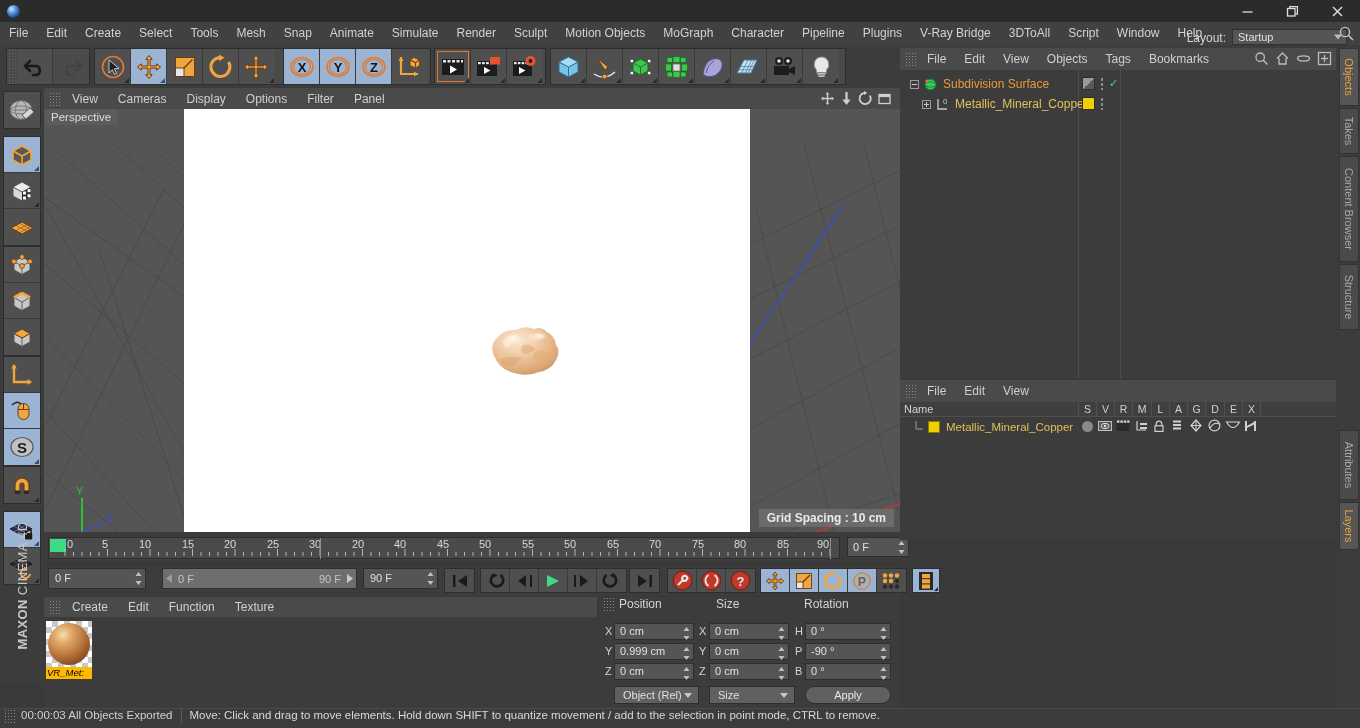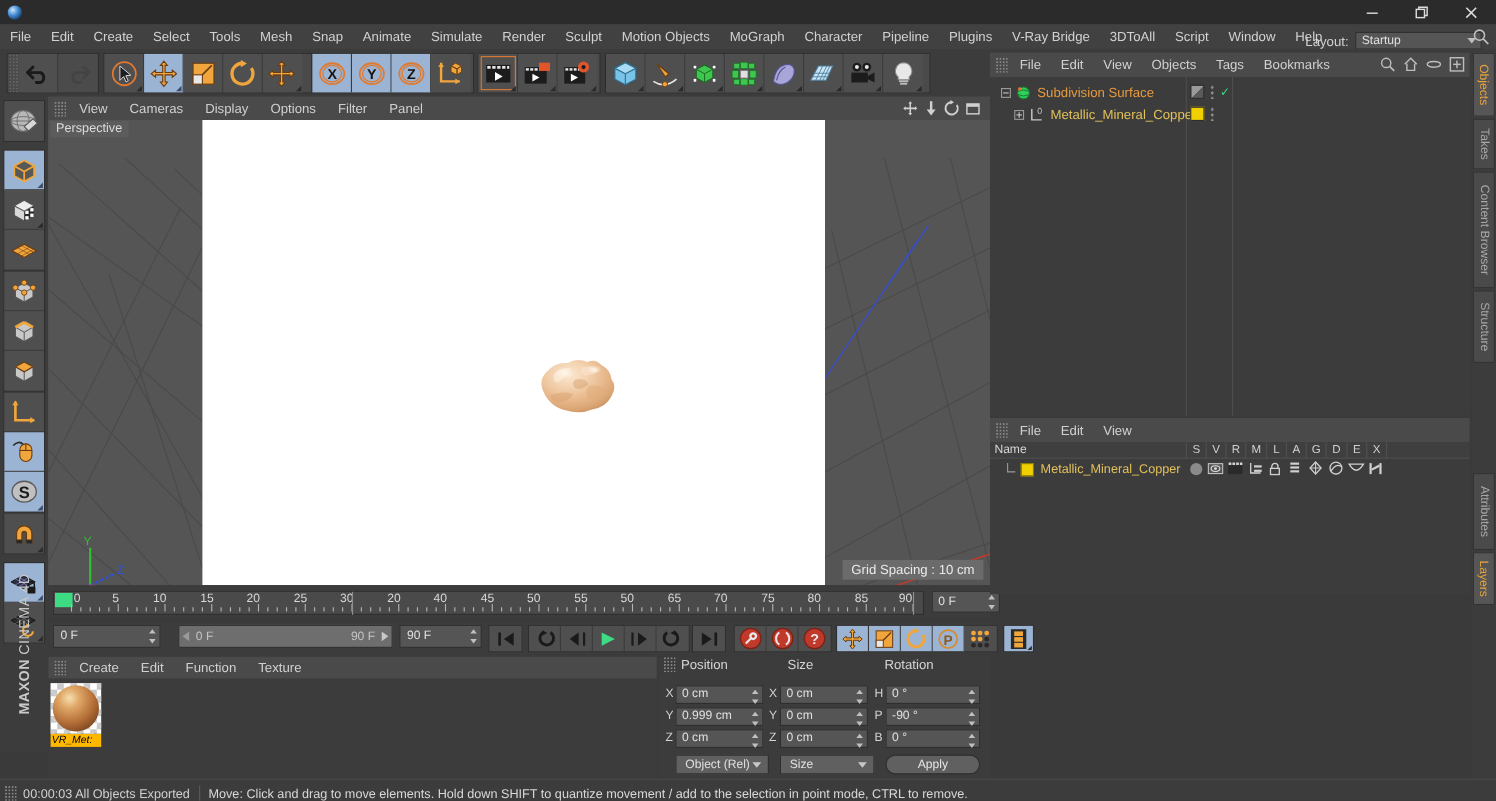--- a/index.html
+++ b/index.html
@@ -113,21 +113,21 @@
     background-size:3px 3px; }
   .vp-navicons { position:absolute; right:8px; top:3px; display:flex; gap:4px; align-items:center; }
   .vp-body { position:absolute; left:0; top:21px; width:856px; height:423px; background:#555555; overflow:hidden; }
   .vp-white { position:absolute; left:140px; top:0px; width:566px; height:423px; background:#ffffff; }
   .persp-tag {
     position:absolute; left:2px; top:1px; background:#5c5c5c; color:#dcdcdc;
     font-size:11.5px; padding:1px 6px 2px 5px; z-index:6;
   }
   .grid-tag {
     position:absolute; right:6px; bottom:5px; background:#6b6b6b; color:#eaeaea;
-    font-size:12px; padding:2px 8px; z-index:6;
+    font-size:12px; padding:2px 8px; z-index:6;font-weight:bold;
   }
   .axisgizmo { position:absolute; left:16px; bottom:-18px; width:70px; height:70px; z-index:6; }
   .nugget { position:absolute; left:299px; top:214px; width:84px; height:56px; z-index:5; }
 
   
   .timeline {
     position:absolute; left:44px; top:532px; width:856px; height:30px; background:#3c3c3c;
   }
   .tl-ruler { position:absolute; left:4px; top:5px; width:792px; height:22px; background:#4a4a4a; border:1px solid #2e2e2e; }
   .tl-green { position:absolute; left:1px; top:1px; width:16px; height:13px; background:#3ddc84; }
@@ -215,21 +215,21 @@
   
   .rtabs { position:absolute; left:1338px; top:45px; width:22px; height:663px; background:#3c3c3c; }
   .rtab { position:absolute; left:1px; width:20px; background:#4a4a4a; border:1px solid #333;
     display:flex; align-items:center; justify-content:center; }
   .rtab span { transform:rotate(90deg); white-space:nowrap; font-size:11px; color:#a8a8a8; }
   .rtab.active { background:#565656; }
   .rtab.active span { color:#e8a33c; }
 
   
   .statusbar { position:absolute; left:0; top:708px; width:1360px; height:20px; background:#3c3c3c;
-    display:flex; align-items:flex-end; border-top:1px solid #4a4a4a; }
+    display:flex; align-items:flex-start; border-top:1px solid #4a4a4a; }
   .sb-dots { width:11px; height:14px; margin-left:4px; margin-right:6px;
     background-image: radial-gradient(#8a8a8a 0.9px, transparent 1px); background-size:3px 3px; }
   .sb-time { font-size:11.5px; color:#d0d0d0; white-space:nowrap; }
   .sb-div { width:1px; height:14px; background:#5a5a5a; margin:0 8px; }
   .sb-hint { font-size:11.5px; color:#d8d8d8; white-space:nowrap; }
   svg { overflow: visible; }
 </style>
 </head>
 <body>
 

